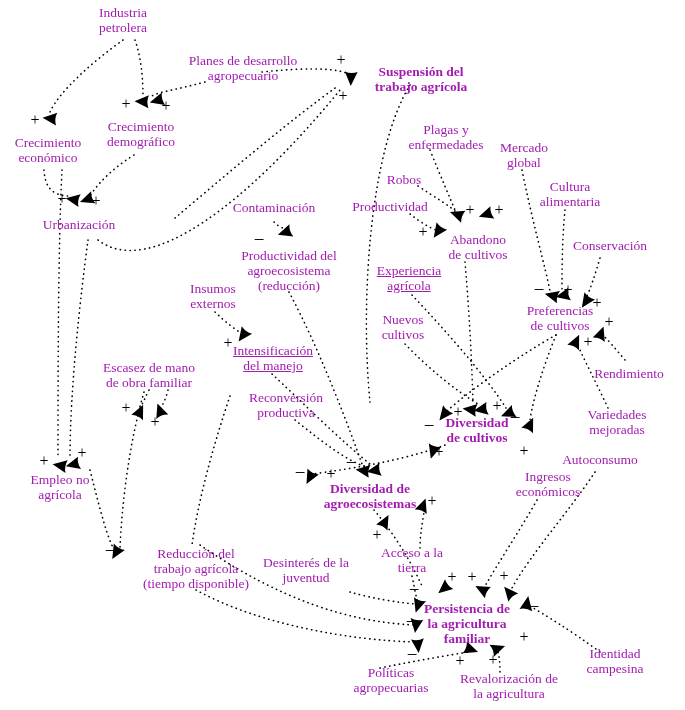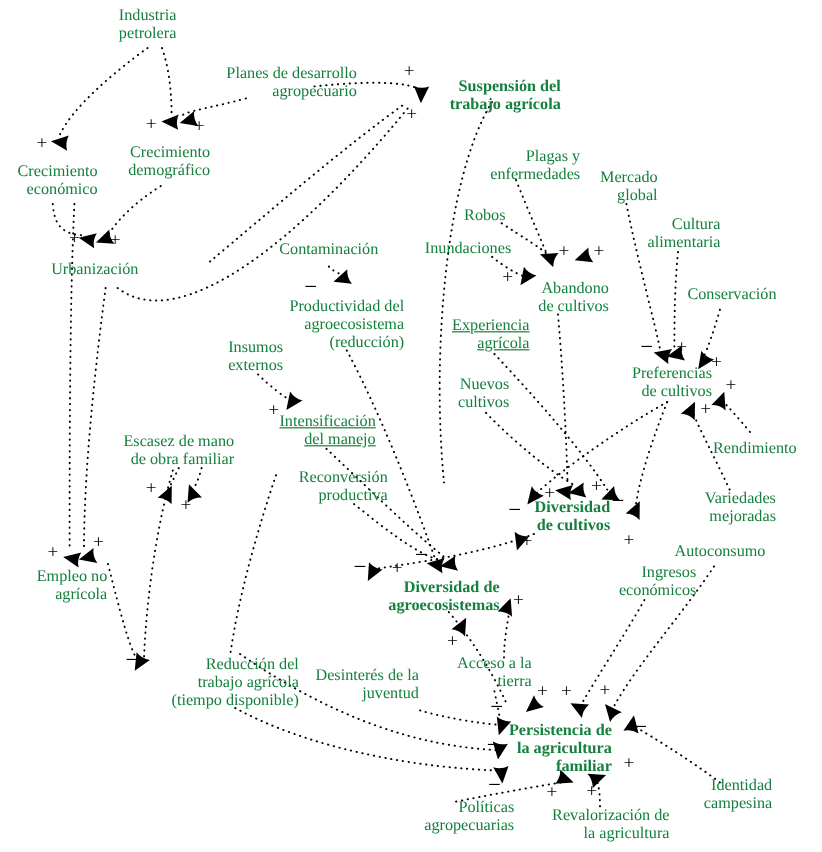--- a/index.html
+++ b/index.html
@@ -9,23 +9,23 @@
     background:#ffffff;
     font-family:"Liberation Serif","DejaVu Serif",serif;
     color:#000000;
     overflow:hidden;
   }
   #arcs{position:absolute;left:0;top:0;width:685px;height:710px;}
   .node{
     position:absolute;
     font-size:13.5px;
     line-height:15px;
-    text-align:right;
+    text-align:center;
     white-space:pre;
-    color:#15803d;
+    color:#a21caf;
     transform:translate(-50%,-50%);
     z-index:4;
   }
   .node.bold{font-weight:bold;}
   .sign{
     position:absolute;
     font-size:16px;
     line-height:16px;
     font-family:"Liberation Serif","DejaVu Serif",serif;
     color:#000;
@@ -102,21 +102,21 @@
 económico</div>
       <div class="node" style="left: 446px; top: 137px;">Plagas y
 enfermedades</div>
       <div class="node" style="left: 524px; top: 155px;">Mercado
 global</div>
       <div class="node" style="left: 570px; top: 194px;">Cultura
 alimentaria</div>
       <div class="node" style="left: 404px; top: 179px;">Robos</div>
       <div class="node" style="left: 79px; top: 224px;">Urbanización</div>
       <div class="node" style="left: 274px; top: 207px;">Contaminación</div>
-      <div class="node" style="left: 390px; top: 206px;">Inundaciones</div>
+      <div class="node" style="left: 390px; top: 206px;">Productividad</div>
       <div class="node" style="left: 478px; top: 247px;">Abandono
 de cultivos</div>
       <div class="node" style="left: 610px; top: 245px;">Conservación</div>
       <div class="node" style="left: 289px; top: 270px;">Productividad del
 agroecosistema
 (reducción)</div>
       <div class="node" style="left: 409px; top: 278px; text-decoration: underline;">Experiencia
 agrícola</div>
       <div class="node" style="left: 213px; top: 296px;">Insumos
 externos</div>

